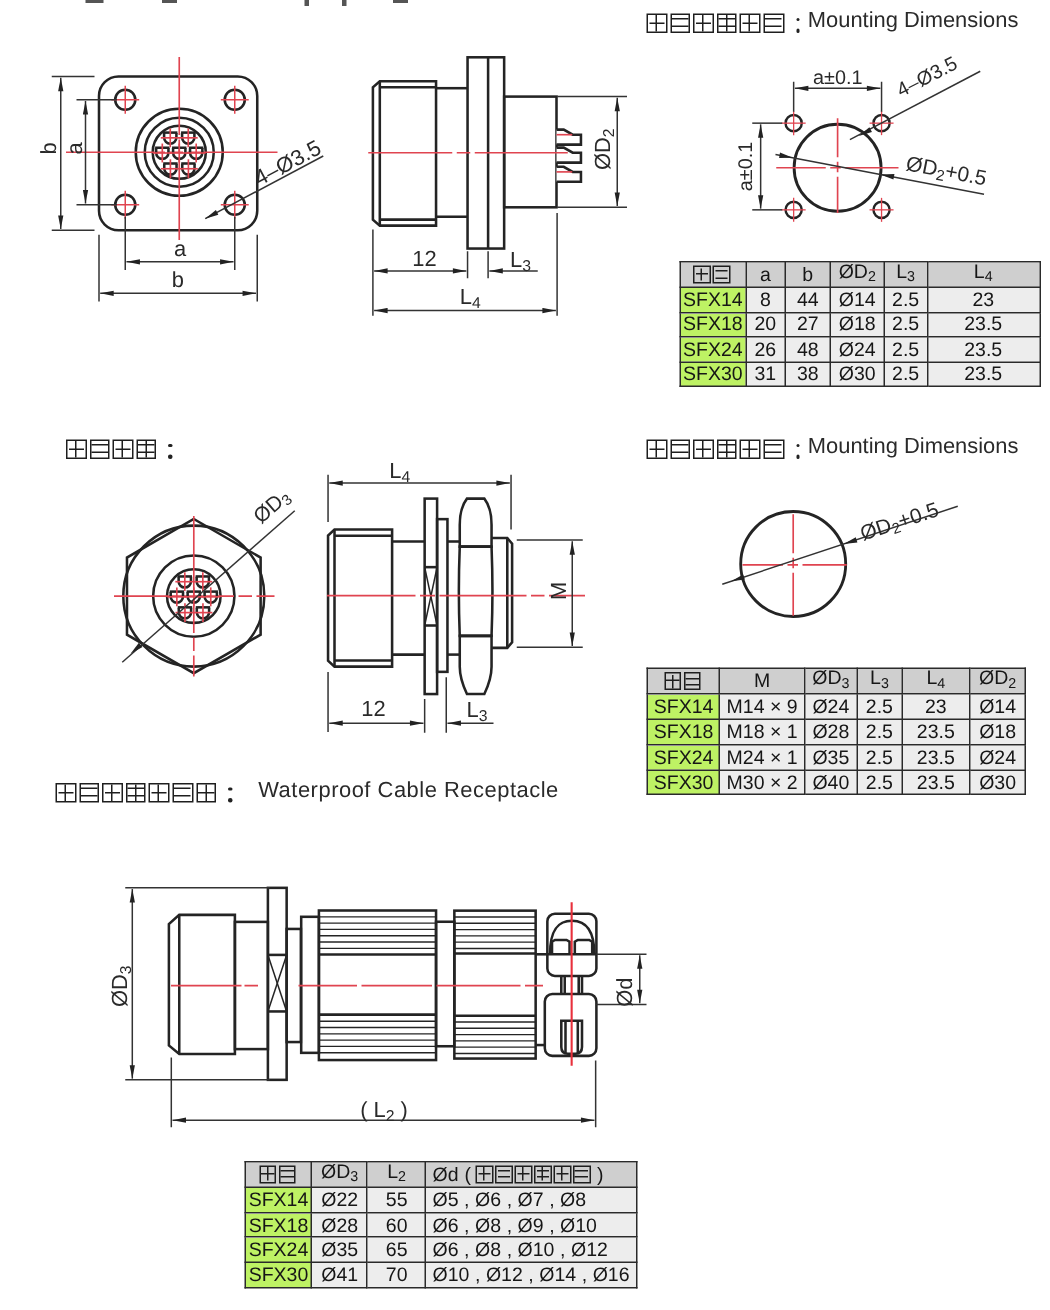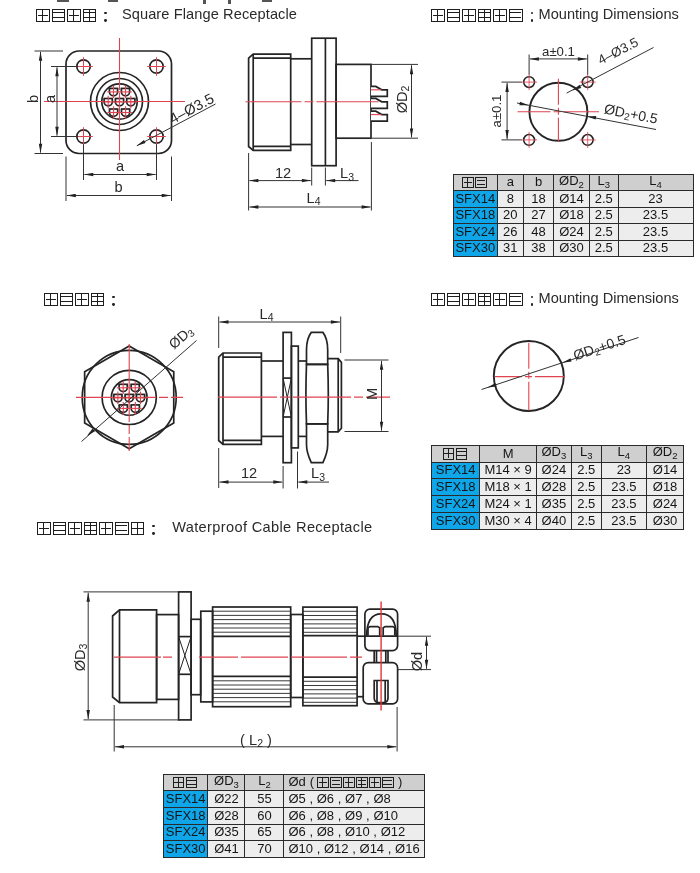--- a/index.html
+++ b/index.html
@@ -17,42 +17,38 @@
 .c12{width:11.6px;height:11.8px;margin-right:1.4px;}
 .colon{display:inline-block;position:relative;width:13px;height:14px;margin-top:1.5px;}
 .colon i{position:absolute;left:6px;width:2.8px;height:2.8px;background:#222;border-radius:50%;}
 .colon b{position:absolute;left:6px;width:2.8px;height:2.8px;background:#222;border-radius:50%;bottom:1px;}
 .colon i{top:3px;}
 table{border-collapse:collapse;position:absolute;table-layout:fixed;}
 td{border:1.3px solid #2a2a2a;padding:0;text-align:center;vertical-align:middle;line-height:12px;
    font-size:13px;color:#161616;background:#ededed;overflow:hidden;white-space:nowrap;}
 td .cn{vertical-align:middle;margin-top:-1px;}
 tr.hd td{background:#cfcfcf;}
-td.c1{background:#0ea5e9;}
+td.c1{background:#bef264;}
 td.lft{text-align:left;padding-left:4px;}
 sub{font-size:9.5px;vertical-align:-2.5px;}
 .topmark{position:absolute;background:#555;}
 .dun{font-style:normal;display:inline-block;width:11px;text-align:center;}
 .fwp{display:inline-block;margin:0 3px 0 4px;}
 .fwp2{display:inline-block;margin-left:3px;}
 </style>
 </head>
 <body>
 <div id="page">
 
 <div class="topmark" style="left:57px;top:0;width:12px;height:2px"></div>
 <div class="topmark" style="left:108px;top:0;width:10px;height:2px"></div>
 <div class="topmark" style="left:203px;top:0;width:3px;height:4px"></div>
 <div class="topmark" style="left:228px;top:0;width:3px;height:4px"></div>
 <div class="topmark" style="left:262px;top:0;width:10px;height:2px"></div>
 
-<div class="ttl" style="left:36px;top:7px">
-<span class="cn c15"><i></i><b></b></span><span class="cn c15 p2"><i></i><u></u></span><span class="cn c15"><i></i><b></b></span><span class="cn c15 p2"><i></i><u></u><b></b></span><span class="colon"><i></i><b></b></span>
-<span class="en" style="margin-left:10.5px;letter-spacing:0.1px">Square Flange Receptacle</span>
-</div>
 <div class="ttl" style="left:431px;top:7px">
 <span class="cn c15"><i></i><b></b></span><span class="cn c15 p2"><i></i><u></u></span><span class="cn c15"><i></i><b></b></span><span class="cn c15 p2"><i></i><u></u><b></b></span><span class="cn c15"><i></i><b></b></span><span class="cn c15 p2"><i></i><u></u></span><span class="colon"><i></i><b></b></span>
 <span class="en" style="margin-left:1px;letter-spacing:0">Mounting Dimensions</span>
 </div>
 <div class="ttl" style="left:44px;top:291px">
 <span class="cn c15"><i></i><b></b></span><span class="cn c15 p2"><i></i><u></u></span><span class="cn c15"><i></i><b></b></span><span class="cn c15 p2"><i></i><u></u><b></b></span><span class="colon"><i></i><b></b></span>
 </div>
 <div class="ttl" style="left:431px;top:291px">
 <span class="cn c15"><i></i><b></b></span><span class="cn c15 p2"><i></i><u></u></span><span class="cn c15"><i></i><b></b></span><span class="cn c15 p2"><i></i><u></u><b></b></span><span class="cn c15"><i></i><b></b></span><span class="cn c15 p2"><i></i><u></u></span><span class="colon"><i></i><b></b></span>
 <span class="en" style="margin-left:1px;letter-spacing:0">Mounting Dimensions</span>
@@ -76,21 +72,21 @@
           <td><span class="cn c12"><i></i><b></b></span><span class="cn c12 p2"><i></i><u></u></span></td>
           <td>a</td>
           <td>b</td>
           <td>ØD<sub>2</sub></td>
           <td>L<sub>3</sub></td>
           <td>L<sub>4</sub></td>
         </tr>
 <tr style="height:16.5px">
           <td class="c1">SFX14</td>
           <td>8</td>
-          <td>18</td>
+          <td>44</td>
           <td>Ø14</td>
           <td>2.5</td>
           <td>23</td>
         </tr>
 <tr style="height:16.5px">
           <td class="c1">SFX18</td>
           <td>20</td>
           <td>27</td>
           <td>Ø18</td>
           <td>2.5</td>
@@ -152,21 +148,21 @@
 <tr style="height:16.8px">
           <td class="c1">SFX24</td>
           <td>M24 × 1</td>
           <td>Ø35</td>
           <td>2.5</td>
           <td>23.5</td>
           <td>Ø24</td>
         </tr>
 <tr style="height:16.8px">
           <td class="c1">SFX30</td>
-          <td>M30 × 4</td>
+          <td>M30 × 2</td>
           <td>Ø40</td>
           <td>2.5</td>
           <td>23.5</td>
           <td>Ø30</td>
         </tr>
 </tbody>
     </table>
 
 <table style="left:162.9px;top:773.5px;width:261.4px">
 <colgroup>

